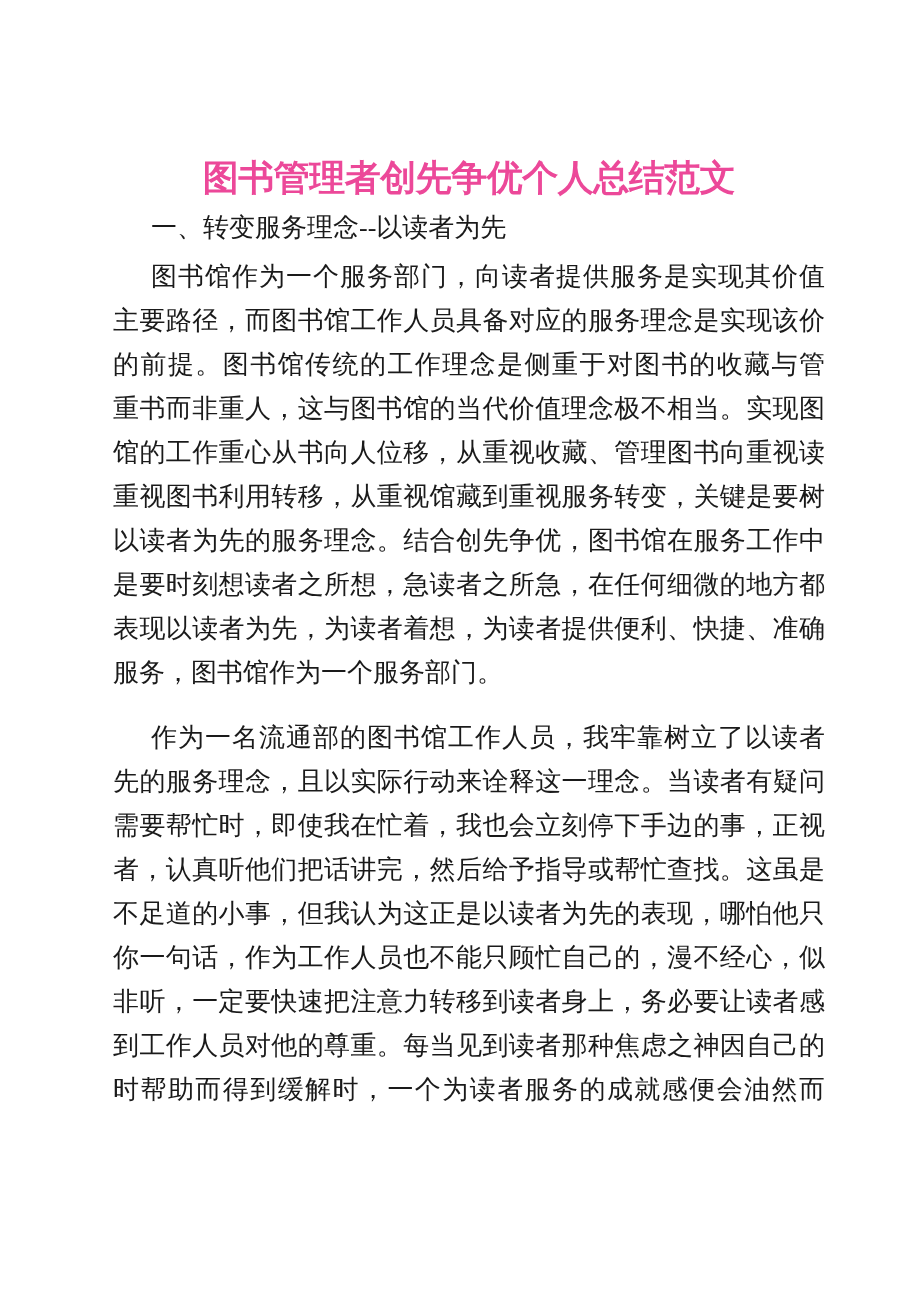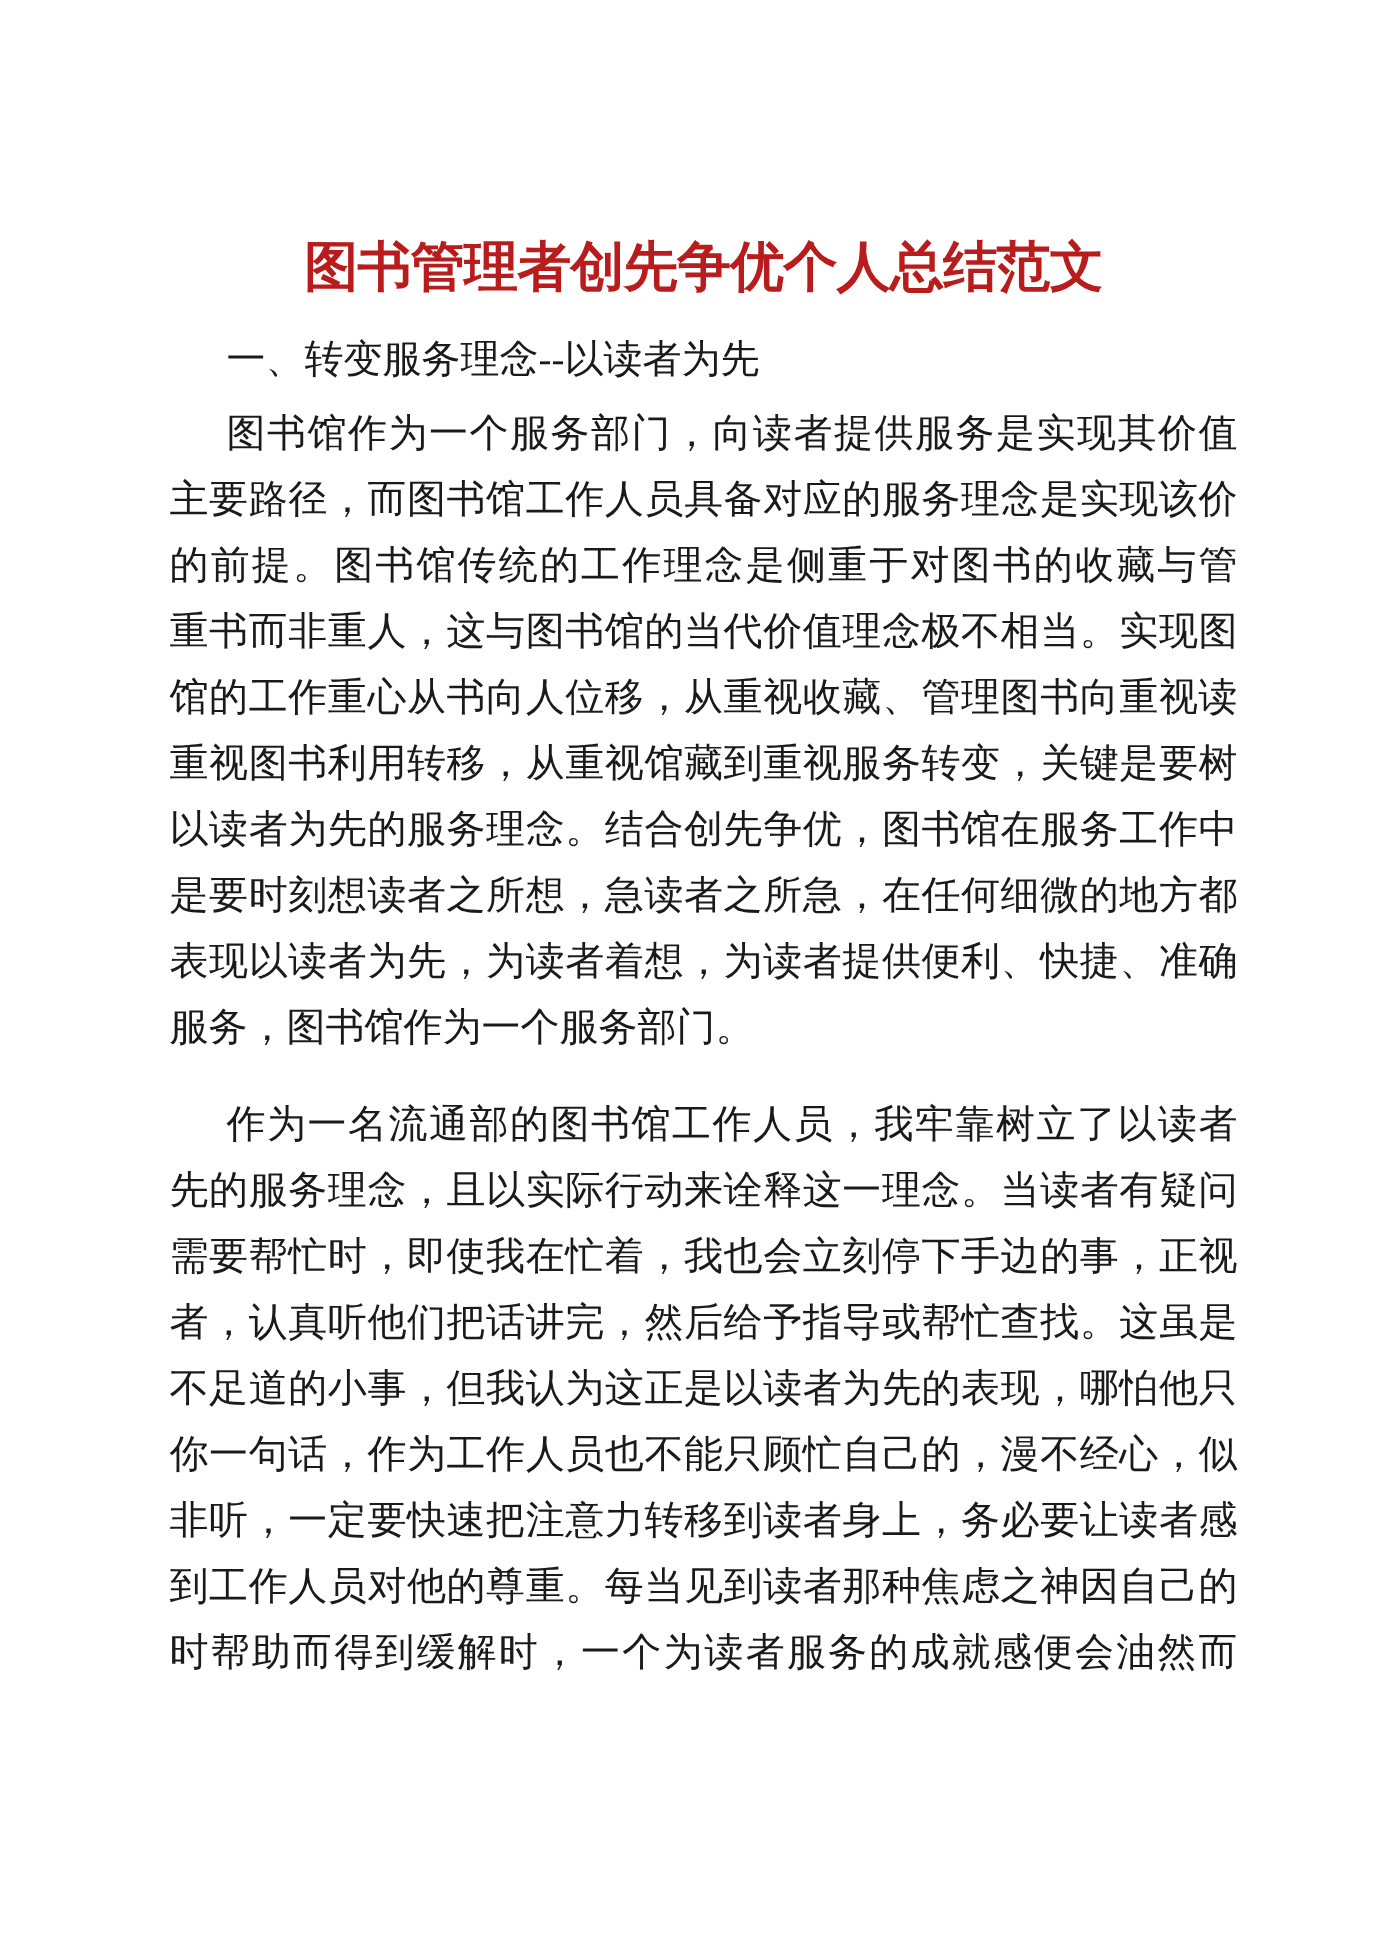--- a/index.html
+++ b/index.html
@@ -24,27 +24,27 @@
     position: absolute;
     left: 113px;
     top: 152px;
     width: 712px;
   }
   .doc-title {
     font-family: "Liberation Sans", sans-serif;
     font-weight: 700;
     font-size: 36px;
     line-height: 52px;
-    color: #b91c1c;
+    color: #ec4899;
     text-align: center;
     letter-spacing: -0.5px;
     white-space: nowrap;
   }
   .section-heading {
-    margin-top: 14px;
+    margin-top: 2px;
     font-size: 26px;
     line-height: 44px;
     text-indent: 38px;
     text-align: left;
     white-space: nowrap;
   }
   .para {
     margin-top: 5px;
   }
   .para + .para {

